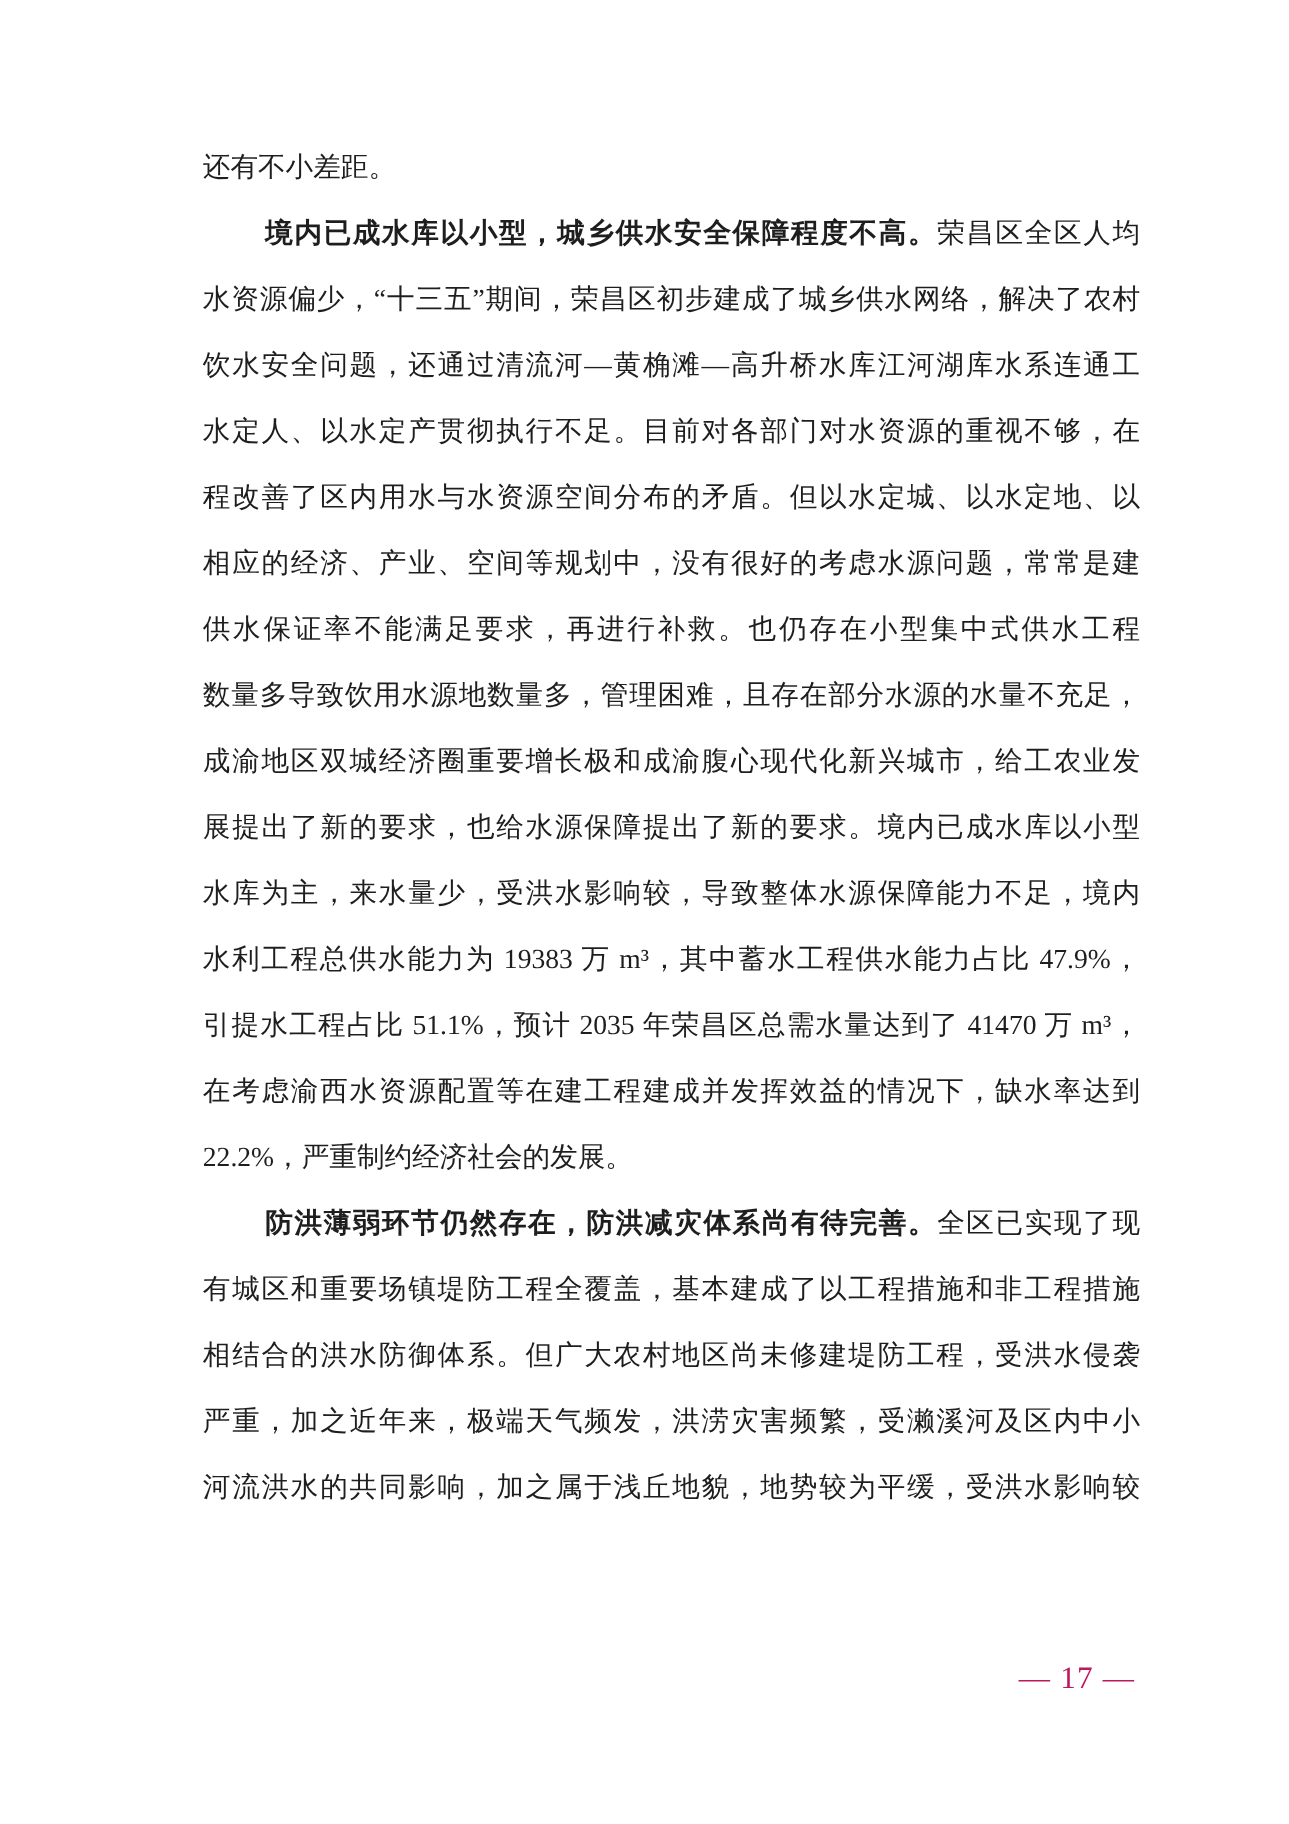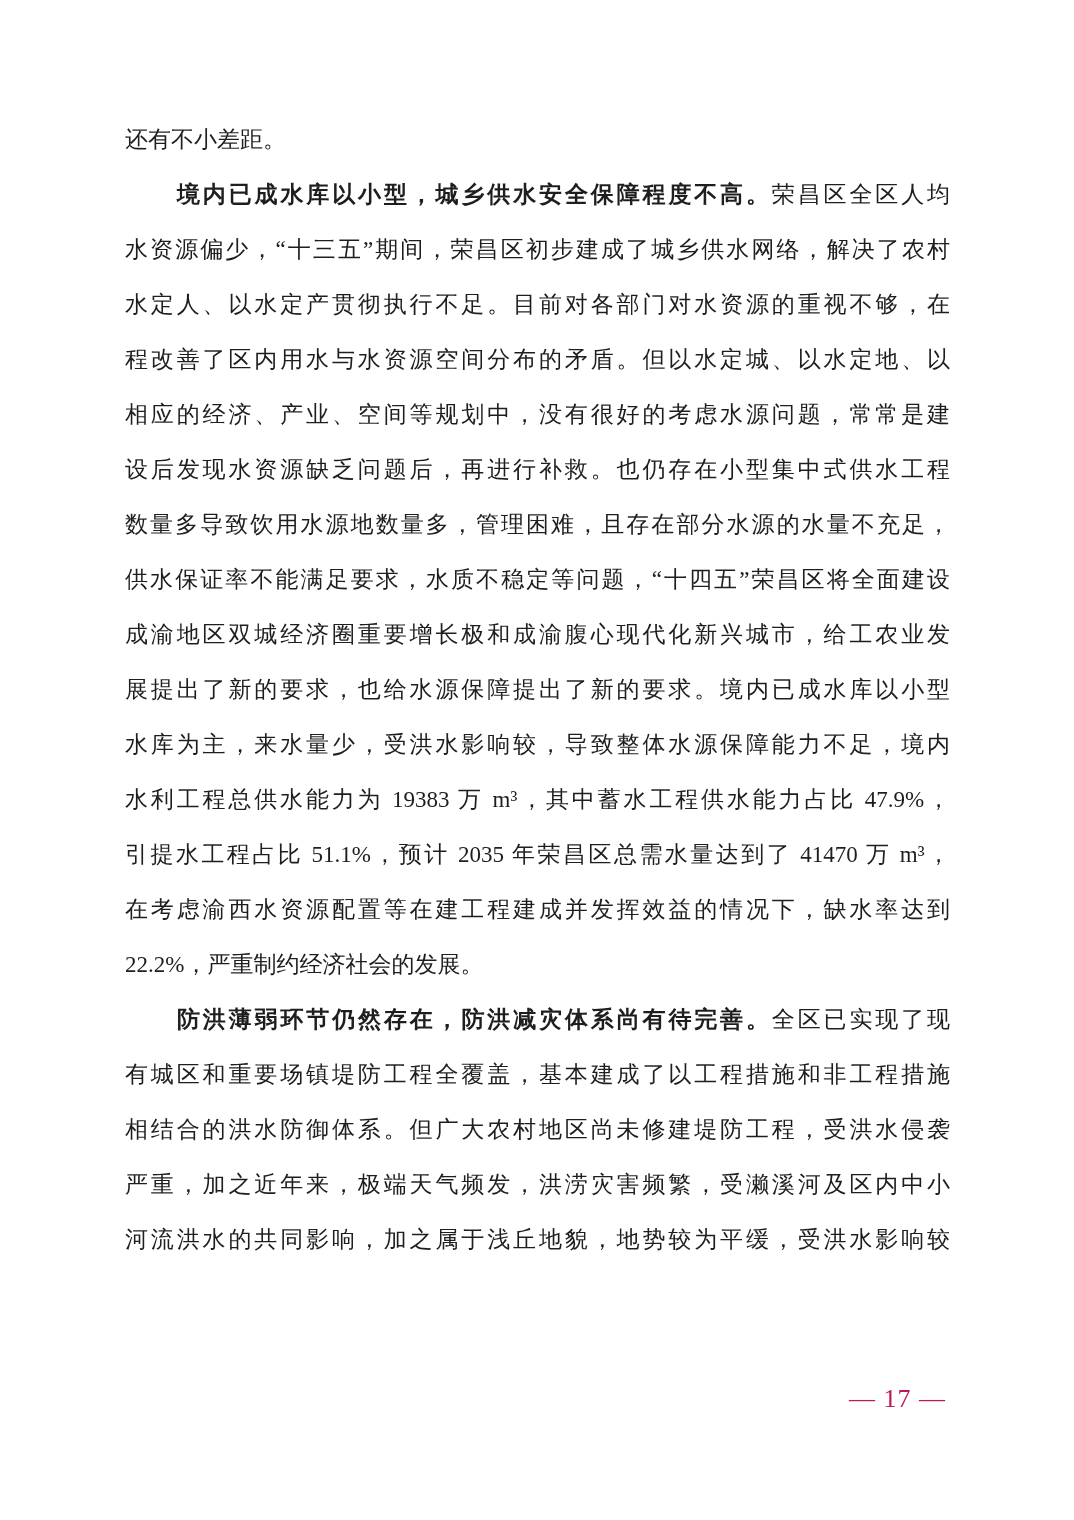--- a/index.html
+++ b/index.html
@@ -18,20 +18,21 @@
     top: 112px;
     width: 825px;
     font-size: 23px;
     line-height: 55px;
   }
   .tline {
     text-align: justify;
     text-align-last: justify;
     height: 55px;
     overflow: hidden;
+    margin-left: 44px;
   }
   .tline.lastline {
     text-align-last: left;
   }
   .tline.indent {
     text-indent: 52px;
   }
   .bold-lead {
     font-weight: 700;
   }
@@ -49,26 +50,26 @@
 <body>
 
 <div class="page">
   <div class="content">
 
     <div class="tline lastline">还有不小差距。</div>
 
     <div class="tline indent"><span class="bold-lead">境内已成水库以小型，城乡供水安全保障程度不高。</span><span>荣昌区全区人均</span></div>
 
     <div class="tline">水资源偏少，“十三五”期间，荣昌区初步建成了城乡供水网络，解决了农村</div>
+    <div class="tline">饮水安全问题，还通过清流河—黄桷滩—高升桥水库江河湖库水系连通工</div>
     <div class="tline">水定人、以水定产贯彻执行不足。目前对各部门对水资源的重视不够，在</div>
     <div class="tline">程改善了区内用水与水资源空间分布的矛盾。但以水定城、以水定地、以</div>
     <div class="tline">相应的经济、产业、空间等规划中，没有很好的考虑水源问题，常常是建</div>
-    <div class="tline">设后发现水资源缺乏问题后，再进行补救。也仍存在小型集中式供水工程</div>
+    <div class="tline">供水保证率不能满足要求，再进行补救。也仍存在小型集中式供水工程</div>
     <div class="tline">数量多导致饮用水源地数量多，管理困难，且存在部分水源的水量不充足，</div>
-    <div class="tline">供水保证率不能满足要求，水质不稳定等问题，“十四五”荣昌区将全面建设</div>
     <div class="tline">成渝地区双城经济圈重要增长极和成渝腹心现代化新兴城市，给工农业发</div>
     <div class="tline">展提出了新的要求，也给水源保障提出了新的要求。境内已成水库以小型</div>
     <div class="tline">水库为主，来水量少，受洪水影响较，导致整体水源保障能力不足，境内</div>
     <div class="tline">水利工程总供水能力为 19383 万 m³，其中蓄水工程供水能力占比 47.9%，</div>
     <div class="tline">引提水工程占比 51.1%，预计 2035 年荣昌区总需水量达到了 41470 万 m³，</div>
     <div class="tline">在考虑渝西水资源配置等在建工程建成并发挥效益的情况下，缺水率达到</div>
     <div class="tline lastline">22.2%，严重制约经济社会的发展。</div>
 
     <div class="tline indent"><span class="bold-lead">防洪薄弱环节仍然存在，防洪减灾体系尚有待完善。</span><span>全区已实现了现</span></div>
 

